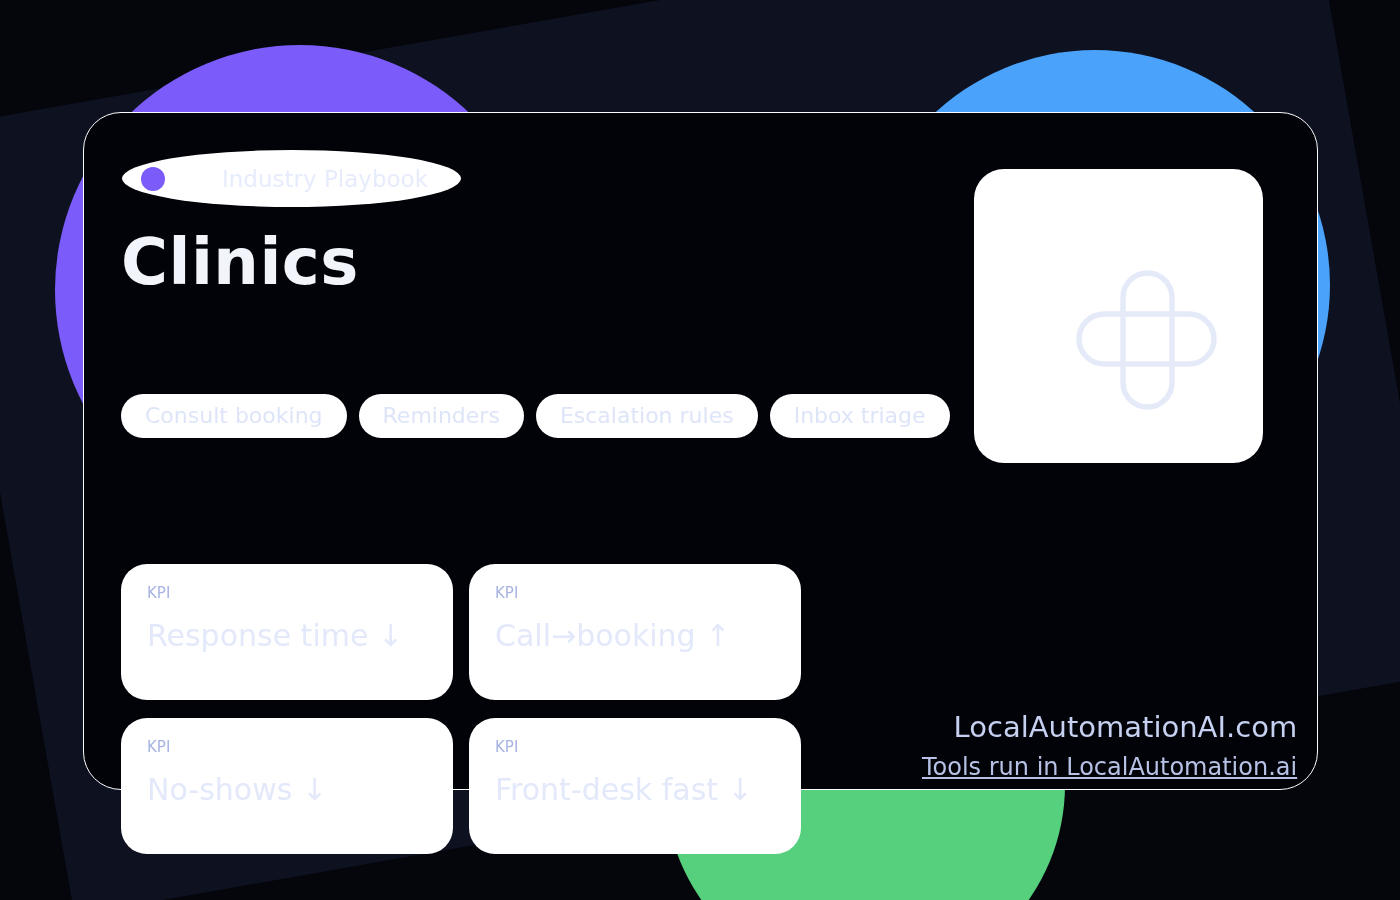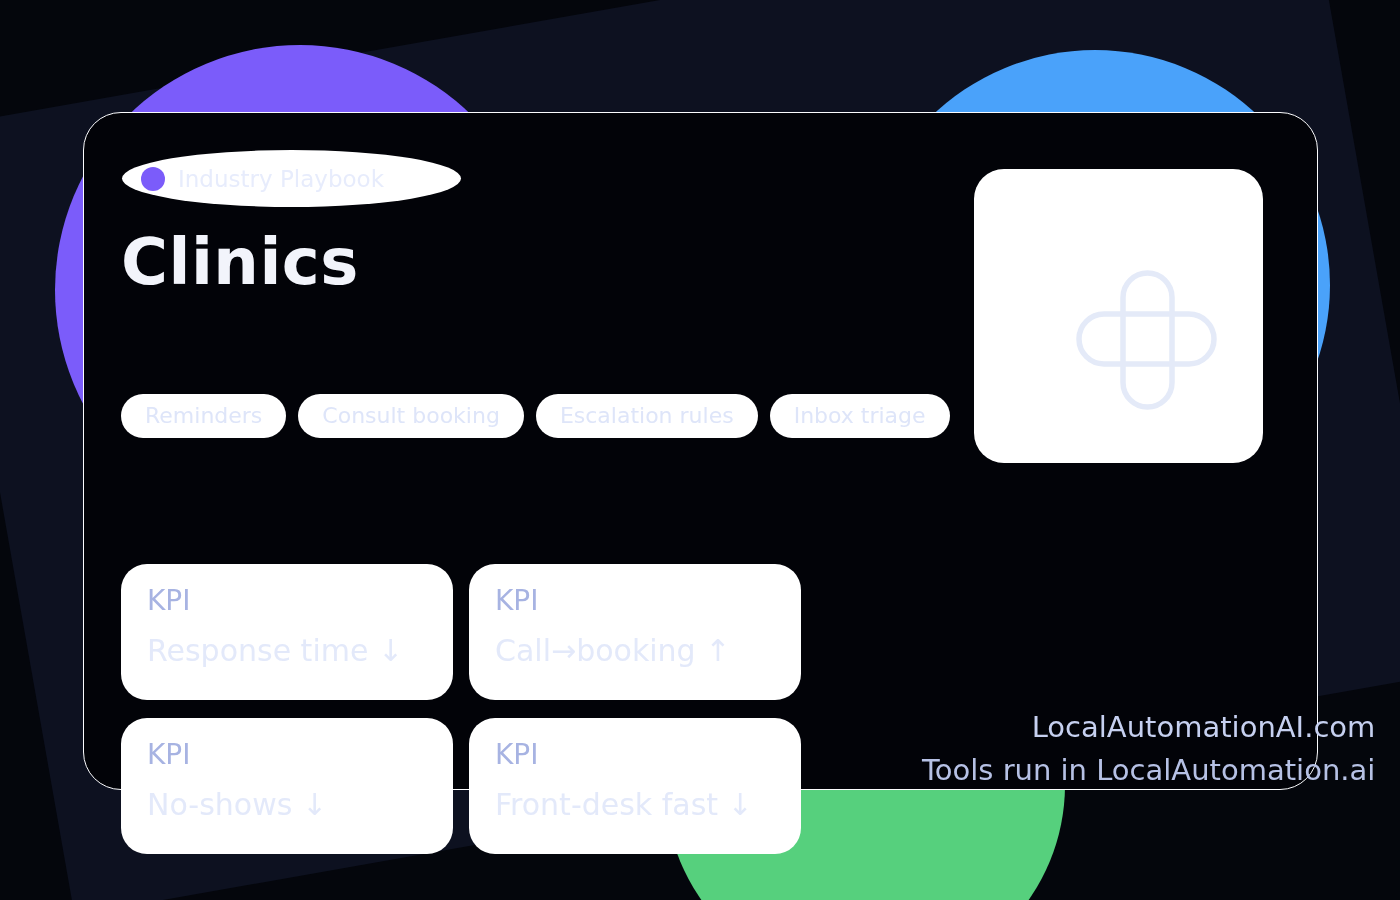--- a/index.html
+++ b/index.html
@@ -60,20 +60,21 @@
   .badge .dot {
     width: 24px; height: 24px;
     border-radius: 50%;
     background: var(--purple, #7b5cfa);
     flex: 0 0 auto;
   }
   .badge-label {
     font-size: 23px;
     color: var(--badge-text, #e7ecfc);
     white-space: nowrap;
+    margin-left: 44px;
   }
 
   .title {
     position: absolute;
     left: 37px; top: 116px;
     margin: 0;
     font-size: 64px;
     line-height: 1.05;
     font-weight: 700;
     color: var(--title-color, #f2f4fb);
@@ -122,21 +123,21 @@
     grid-auto-rows: 136px;
     gap: 18px 16px;
   }
   .kpi-card {
     background: var(--white, #ffffff);
     border-radius: 26px;
     padding: 20px 26px;
     box-sizing: border-box;
   }
   .kpi-label {
-    font-size: 28px;
+    font-size: 15px;
     color: var(--kpi-label-color, #a7b3e2);
   }
   .kpi-value {
     margin-top: 16px;
     font-size: 30px;
     color: var(--kpi-value-color, #e3e9fa);
     white-space: nowrap;
   }
 
   .footer {
@@ -144,23 +145,24 @@
     left: 838px; top: 597px;
     text-align: right;
   }
   .footer-domain {
     font-size: 29px;
     color: var(--footer-domain-color, #c6d0f0);
     white-space: nowrap;
   }
   .footer-tagline {
     margin-top: 9px;
-    font-size: 29px;
+    font-size: 24px;
     color: var(--footer-tagline-color, #b6c1e5);
     white-space: nowrap;
+    text-decoration: underline;
   }
 </style>
 </head>
 <body>
 
 <div class="stage">
 
   <div class="bg-navy"></div>
   <div class="bg-wedge"></div>
 
@@ -171,22 +173,22 @@
   <div class="card">
 
     <div class="badge">
       <span class="dot"></span>
       <span class="badge-label">Industry Playbook</span>
     </div>
 
     <h1 class="title">Clinics</h1>
 
     <div class="chips">
+      <span class="chip">Consult booking</span>
       <span class="chip">Reminders</span>
-      <span class="chip">Consult booking</span>
       <span class="chip">Escalation rules</span>
       <span class="chip">Inbox triage</span>
     </div>
 
     <div class="icon-card">
       <svg viewBox="0 0 289 294" xmlns="http://www.w3.org/2000/svg">
         <rect x="149" y="104" width="49" height="134" rx="24.5" fill="none" style="stroke: var(--cross-stroke, #e4eaf8);" stroke-width="5.5"></rect>
         <rect x="105" y="145" width="135" height="50" rx="25" fill="none" style="stroke: var(--cross-stroke, #e4eaf8);" stroke-width="5.5"></rect>
       </svg>
     </div>

